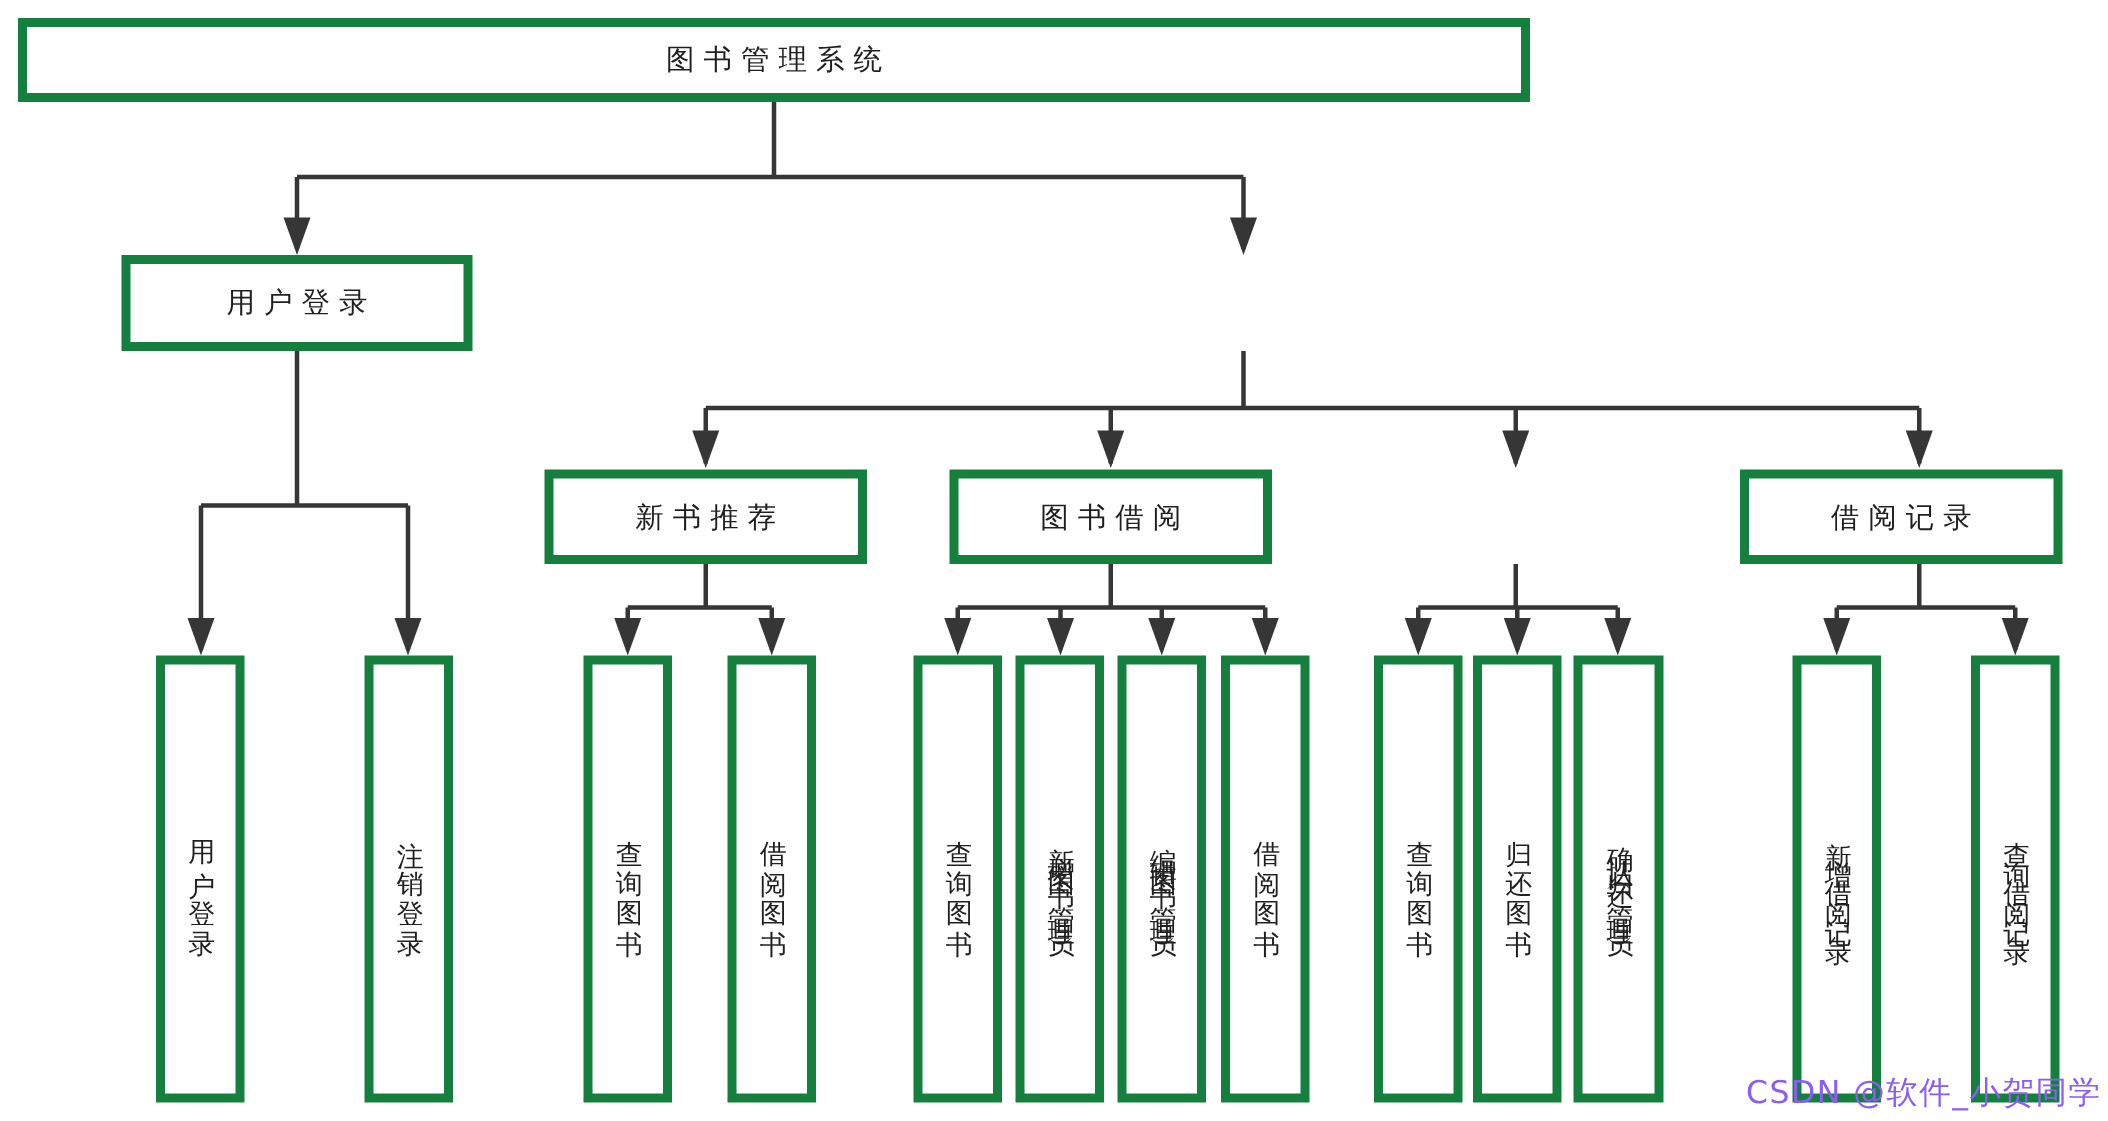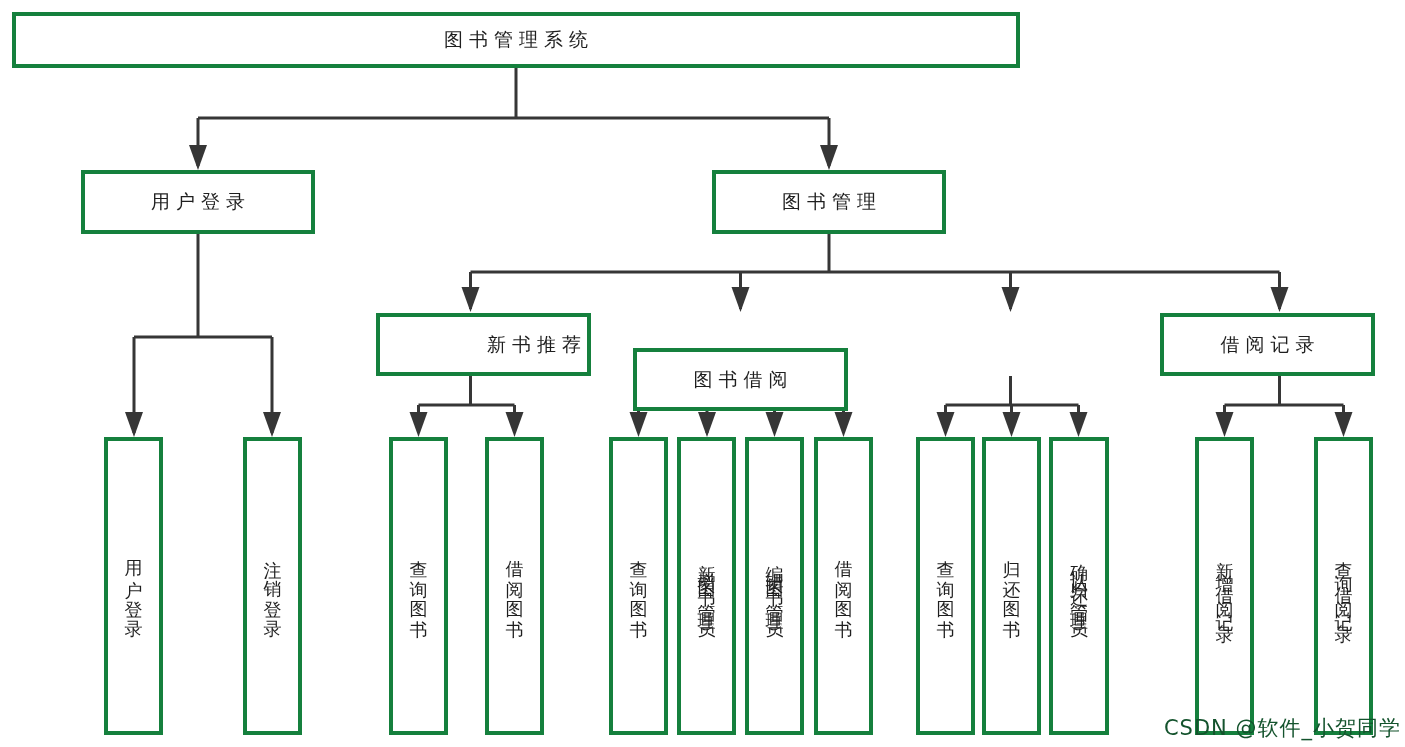--- a/index.html
+++ b/index.html
@@ -7,21 +7,21 @@
     position:relative;
     width:1405px;height:747px;
     background:#ffffff;
     font-family:"DejaVu Sans","Liberation Sans",sans-serif;
     overflow:hidden;
   }
   svg.connectors{position:absolute;left:0;top:0;z-index:1;}
   .node{
     position:absolute;
     box-sizing:border-box;
-    border:4px solid #15803d;
+    border:6px solid #15803d;
     background:#ffffff;
     display:flex;align-items:center;justify-content:center;
     z-index:2;
     color:#1f1f1f;
   }
   .hbox .lbl{
     font-size:19px;
     letter-spacing:6px;
     text-indent:6px; 
     white-space:nowrap;
@@ -34,21 +34,21 @@
     line-height:1;
     letter-spacing:20px;
     white-space:nowrap;
   }
   .leaf.len6 .lbl{letter-spacing:13px;}
   .leaf.len9 .lbl{letter-spacing:8px;}
   .watermark{
     position:absolute;
     right:4px;bottom:5px;
     font-size:21px;
-    color:#14532d;
+    color:#8b5cf6;
     letter-spacing:1px;
     z-index:3;
     white-space:nowrap;
   }
 </style>
 </head>
 <body>
 
 <div class="canvas">
 
@@ -95,28 +95,25 @@
     </g>
   </svg>
 
   <div class="node hbox" style="left:12px;top:12px;width:1008px;height:56px;">
     <span class="lbl">图书管理系统</span>
   </div>
 
   <div class="node hbox" style="left:81px;top:170px;width:234px;height:64px;">
     <span class="lbl">用户登录</span>
   </div>
-  <div class="node hbox" style="left:712px;top:170px;width:234px;height:64px;">
-    <span class="lbl">图书管理</span>
-  </div>
 
-  <div class="node hbox" style="left:376px;top:313px;width:215px;height:63px;justify-content:flex-end;">
+  <div class="node hbox" style="left:363px;top:313px;width:215px;height:63px;">
     <span class="lbl">新书推荐</span>
   </div>
-  <div class="node hbox" style="left:633px;top:313px;width:215px;height:63px;margin-top:35px;">
+  <div class="node hbox" style="left:633px;top:313px;width:215px;height:63px;">
     <span class="lbl">图书借阅</span>
   </div>
   <div class="node hbox" style="left:1160px;top:313px;width:215px;height:63px;">
     <span class="lbl">借阅记录</span>
   </div>
 
   <div class="node leaf" style="left:104px;top:437px;width:59px;height:298px;">
     <span class="lbl">用户登录</span>
   </div>
   <div class="node leaf" style="left:243px;top:437px;width:59px;height:298px;">

